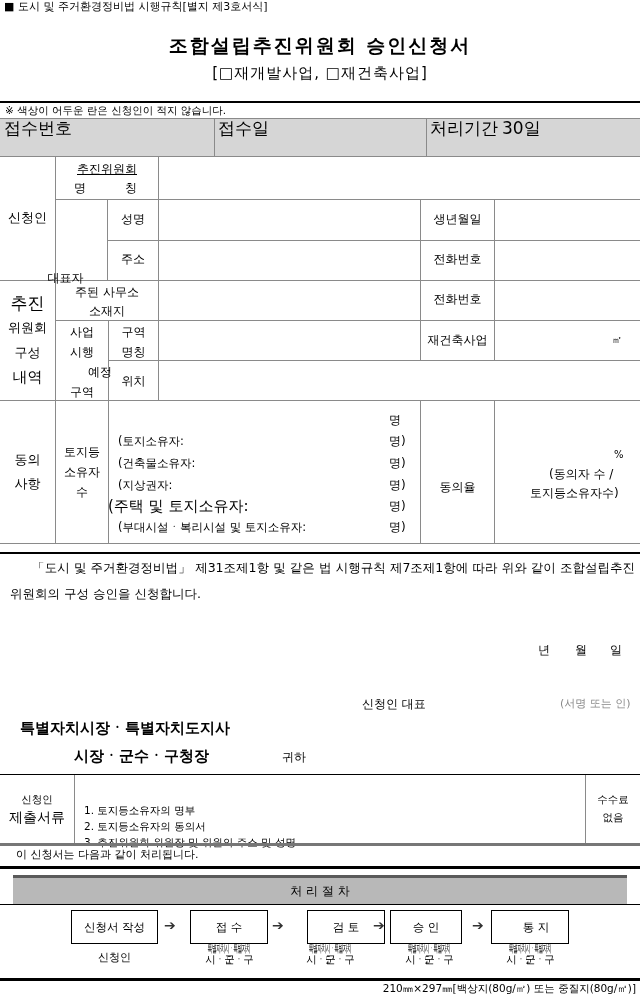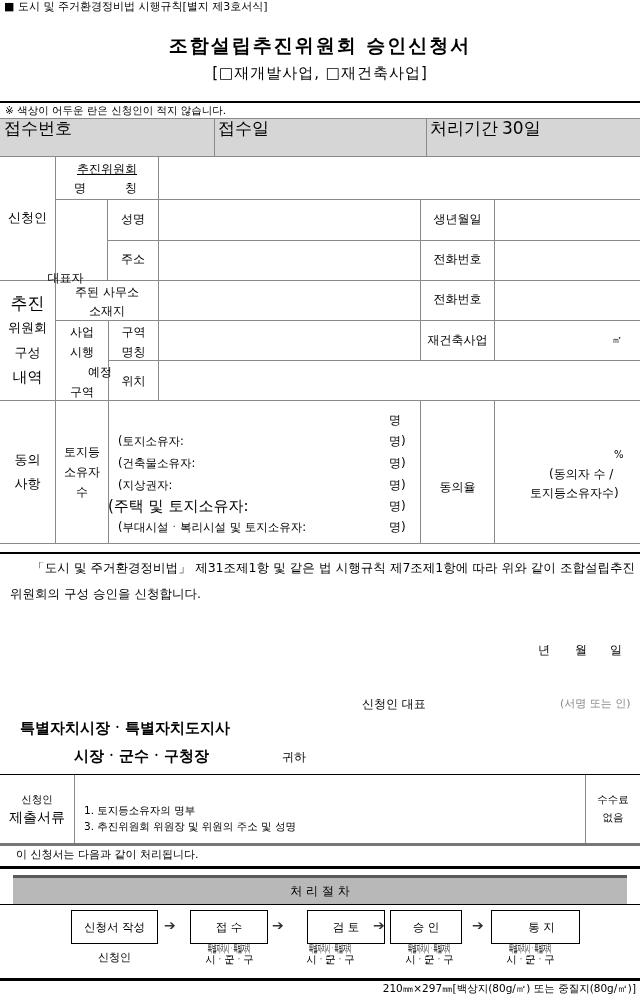--- a/index.html
+++ b/index.html
@@ -149,20 +149,21 @@
 <div class="cell-text bold-lg" style="left:74px;top:744px;">시장ㆍ군수ㆍ구청장</div>
 <div class="cell-text" style="left:282px;top:745px;">귀하</div>
 
 <div class="hline" style="top:774px;height:1px;background:#000;"></div>
 <div class="vline" style="left:74px;top:775px;height:68px;"></div>
 <div class="vline" style="left:585px;top:775px;height:68px;"></div>
 <div class="cell-text center" style="left:0;width:74px;top:790px;font-size:10.5px;line-height:18px;">신청인</div>
 <div class="cell-text center" style="left:0;width:74px;top:808px;font-size:14px;line-height:18px;">제출서류</div>
 <div class="docs-list">
   <div>1. 토지등소유자의 명부</div>
+  <div>2. 토지등소유자의 동의서</div>
   <div>3. 추진위원회 위원장 및 위원의 주소 및 성명</div>
 </div>
 <div class="cell-text center" style="left:586px;width:54px;top:790px;font-size:10.5px;line-height:18px;">수수료</div>
 <div class="cell-text center" style="left:586px;width:54px;top:808px;font-size:10.5px;line-height:18px;">없음</div>
 <div class="hline" style="top:843px;height:3px;background:#777;"></div>
 
 <div class="cell-text" style="left:16px;top:845px;font-size:11px;line-height:20px;">이 신청서는 다음과 같이 처리됩니다.</div>
 <div class="hline" style="top:866px;height:3px;background:#000;"></div>
 
 <div class="abs" style="left:13px;top:875px;width:614px;height:3px;background:#5a5a5a;"></div>
@@ -171,21 +172,21 @@
 <div class="hline" style="top:904px;height:1px;background:#000;"></div>
 
 <div class="step-box" style="left:71px;width:87px;">신청서 작성</div>
 <div class="arrow" style="left:164px;">➔</div>
 <div class="step-box" style="left:190px;width:78px;">접 수</div>
 <div class="arrow" style="left:272px;">➔</div>
 <div class="step-box" style="left:291px;width:78px;margin-left:16px;">검 토</div>
 <div class="arrow" style="left:373px;">➔</div>
 <div class="step-box" style="left:390px;width:72px;">승 인</div>
 <div class="arrow" style="left:472px;">➔</div>
-<div class="step-box" style="left:491px;width:89px;padding-left:12px;">통 지</div>
+<div class="step-box" style="left:491px;width:78px;padding-left:12px;">통 지</div>
 
 <div class="step-sub" style="left:71px;width:87px;top:952px;font-size:11px;letter-spacing:0;">신청인</div>
 
 <div class="step-sub" style="left:180px;width:98px;transform:scaleX(0.45);transform-origin:center;">특별자치시ㆍ특별자치도</div>
 <div class="step-sub" style="left:190px;width:78px;top:954px;">시ㆍ군ㆍ구</div>
 
 <div class="step-sub" style="left:281px;width:98px;transform:scaleX(0.45);transform-origin:center;">특별자치시ㆍ특별자치도ㆍ</div>
 <div class="step-sub" style="left:291px;width:78px;top:954px;">시ㆍ군ㆍ구</div>
 
 <div class="step-sub" style="left:380px;width:98px;transform:scaleX(0.45);transform-origin:center;">특별자치시ㆍ특별자치도ㆍ</div>

